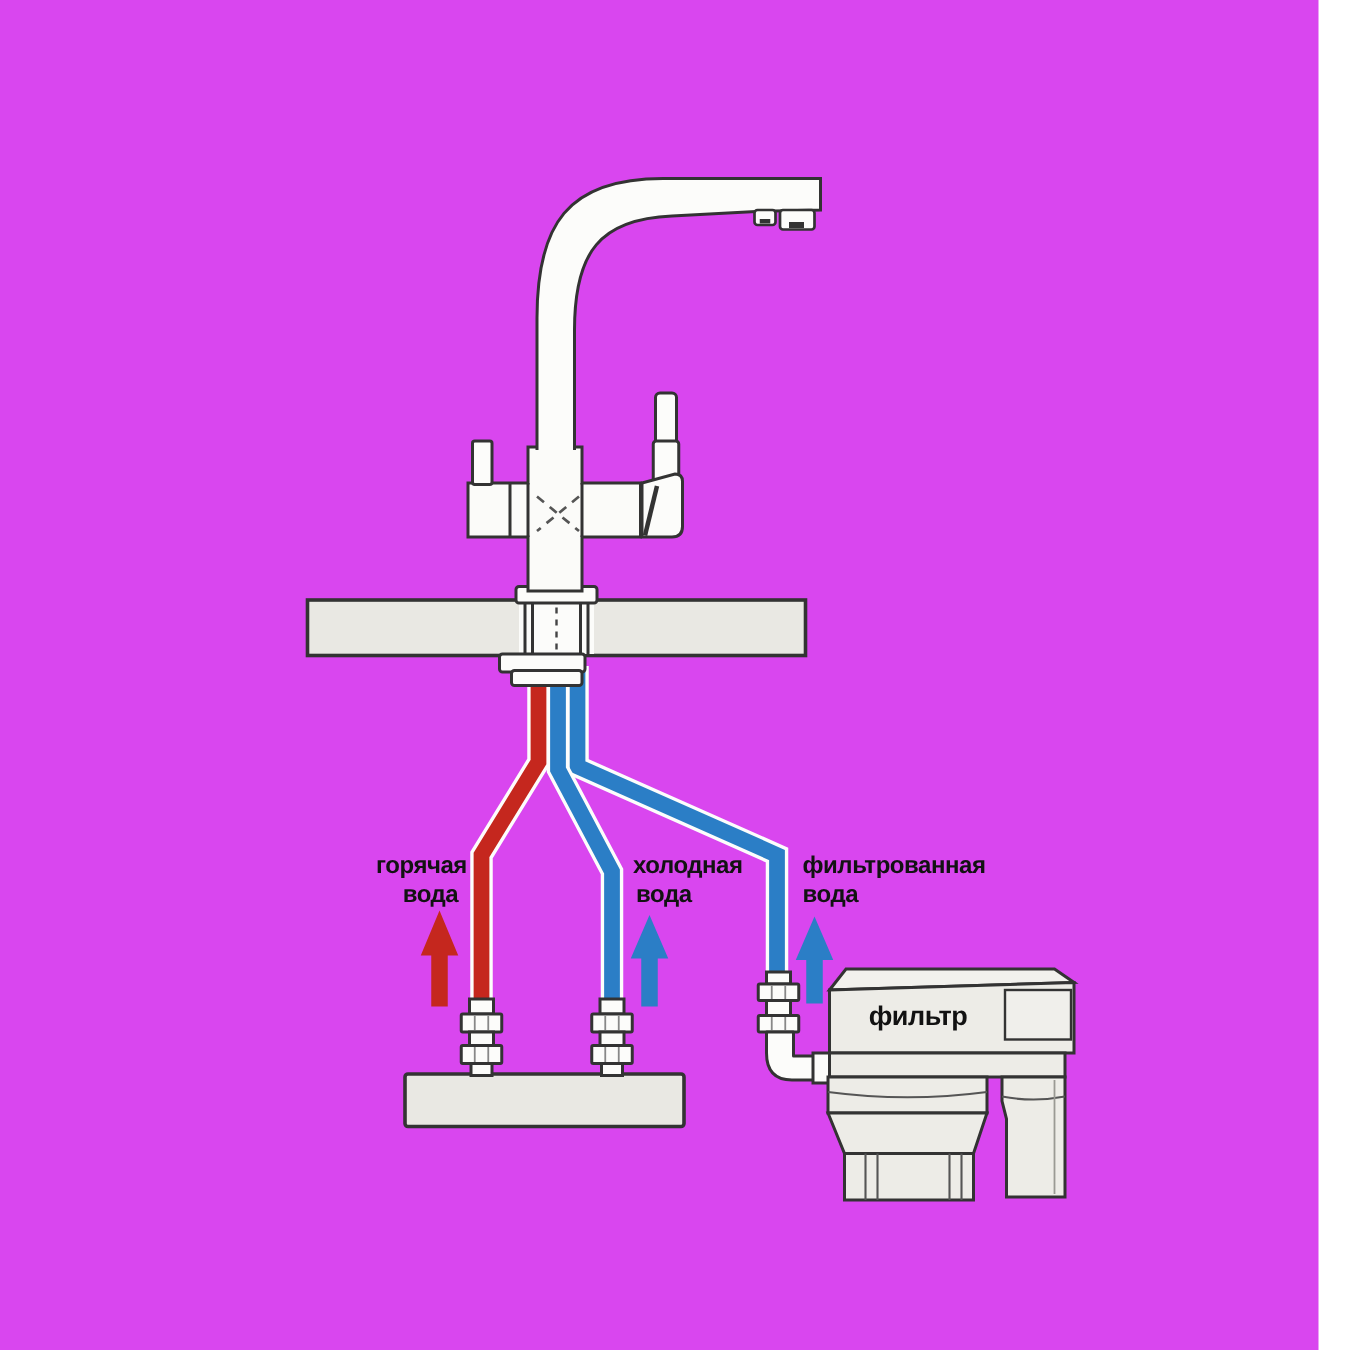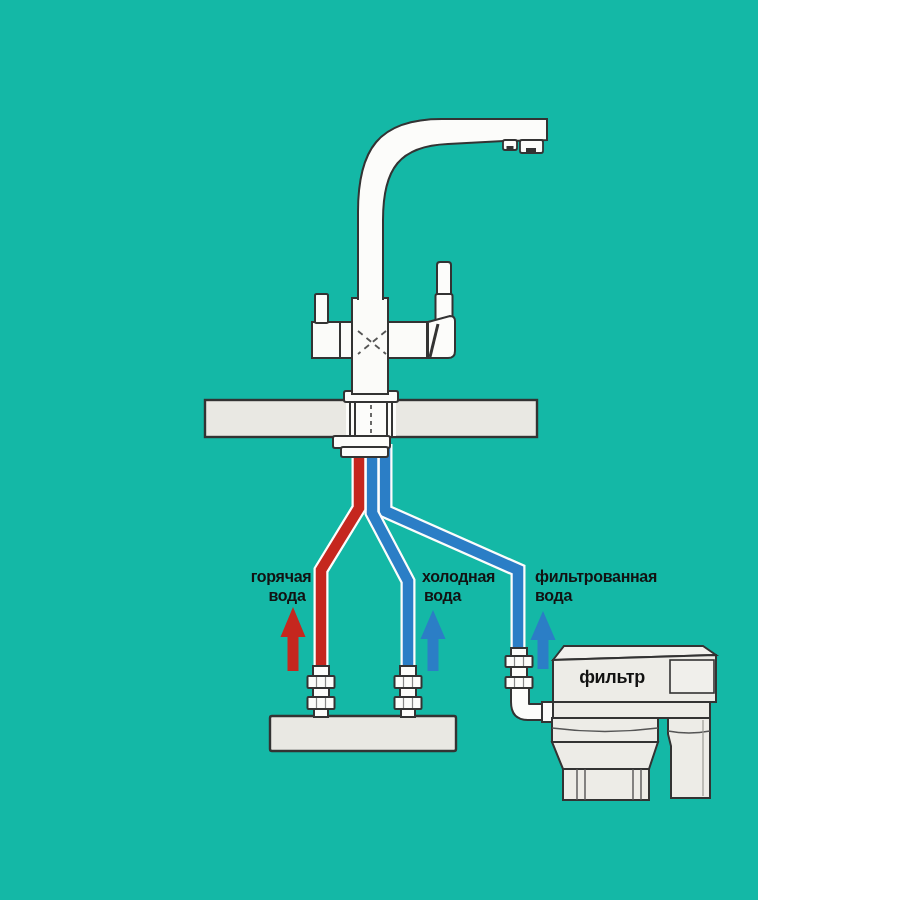--- a/index.html
+++ b/index.html
@@ -1,17 +1,17 @@
 <!DOCTYPE html>
 <html><head>
 <meta charset="utf-8">
 <style>
   html,body{margin:0;padding:0;background:#ffffff;}
   .canvas{
-    position:relative;width:758px;height:900px;background:#14b8a6;
+    position:relative;width:879px;height:900px;background:#d946ef;
     font-family:"Liberation Sans",sans-serif;overflow:hidden;
   }
   svg{display:block;}
   .white{fill:#fcfcfa;stroke:#333;stroke-width:2;}
   .white-thin{fill:#fcfcfa;stroke:#333;stroke-width:1.8;}
   .gray{fill:#e9e8e3;stroke:#333;stroke-width:2.4;}
   .graylight{fill:#edece7;stroke:#333;stroke-width:2;}
   .graytop{fill:#f2f1ed;stroke:#333;stroke-width:2;}
   .ln{stroke:#333;fill:none;stroke-width:2;}
   .ln-thin{stroke:#555;fill:none;stroke-width:1.4;}

